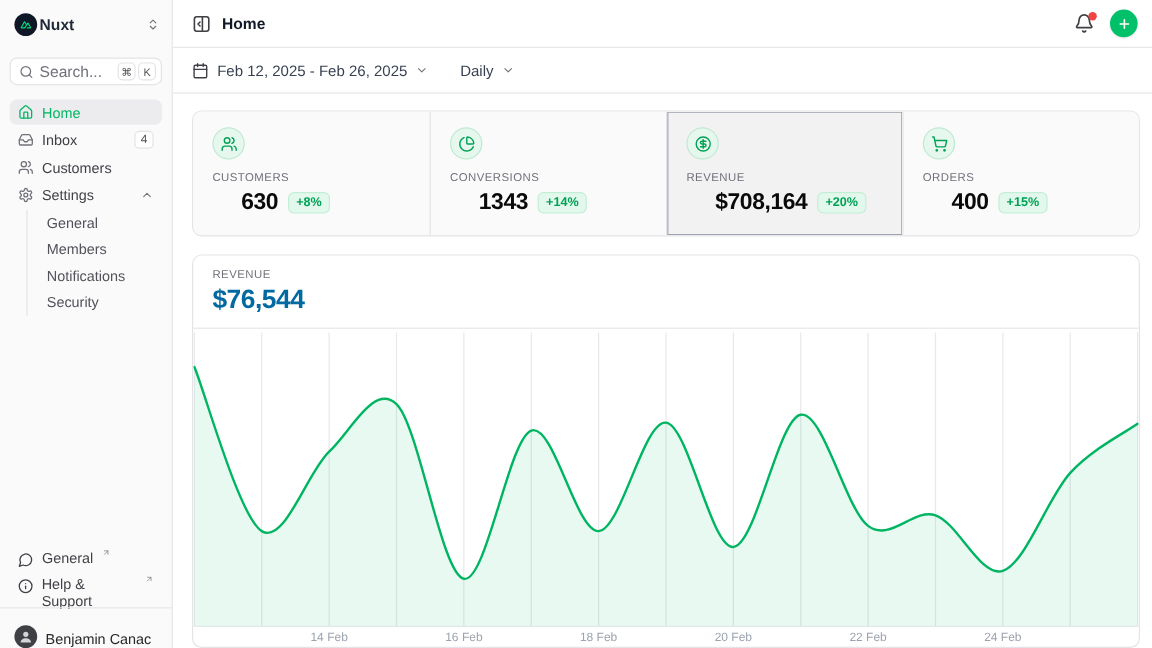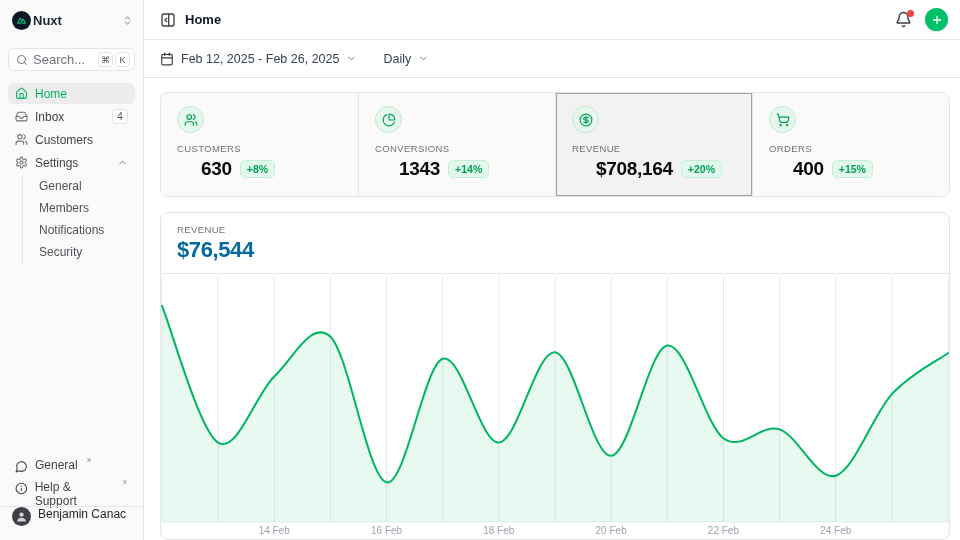--- a/index.html
+++ b/index.html
@@ -32,21 +32,21 @@
   .badge-count { margin-left:auto; min-width:16px; height:15px; border:1px solid #e4e4e7; border-radius:4px;
     background:#fff; font-size:10px; color:#52525b; display:flex; align-items:center; justify-content:center; padding:0 3px; }
   .sub-items { margin:2px 0 2px 14px; border-left:1px solid #e4e4e7; padding-left:8px; }
   .sub-item { height:22px; display:flex; align-items:center; padding:0 8px; font-size:12px; color:#52525b;
     border-radius:6px; cursor:pointer; }
   .sb-spacer { flex:1; }
   .sb-footer { margin:0 8px 6px 8px; }
   .ext-item { height:22px; display:flex; align-items:flex-start; gap:7px; padding:2px 7px 0 7px;
     font-size:12px; color:#3f3f46; border-radius:6px; cursor:pointer; }
   .ext-arrow { transform:translateY(-1px); }
-  .sb-user { border-top:1px solid #e7e7e9; height:34px; display:flex; align-items:flex-start; gap:7px;
+  .sb-user { border-top:1px solid #e7e7e9; height:34px; display:flex; align-items:flex-end; gap:7px;
     padding:0 10px 0 12px; cursor:pointer; }
   .avatar { width:19px; height:19px; border-radius:50%; background:#3f3f46; display:flex; align-items:center;
     justify-content:center; flex:none; overflow:hidden; }
   .user-name { font-size:12px; font-weight:500; color:#27272a; white-space:nowrap; }
   .sb-user .sel-icn { margin-left:auto; }
 
   
   .main { flex:1; display:flex; flex-direction:column; min-width:0; }
   .topbar { height:40px; border-bottom:1px solid #e7e7e9; display:flex; align-items:center; padding:0 12px 0 16px; gap:9px; }
   .page-title { font-size:13px; font-weight:700; color:#111827; }

